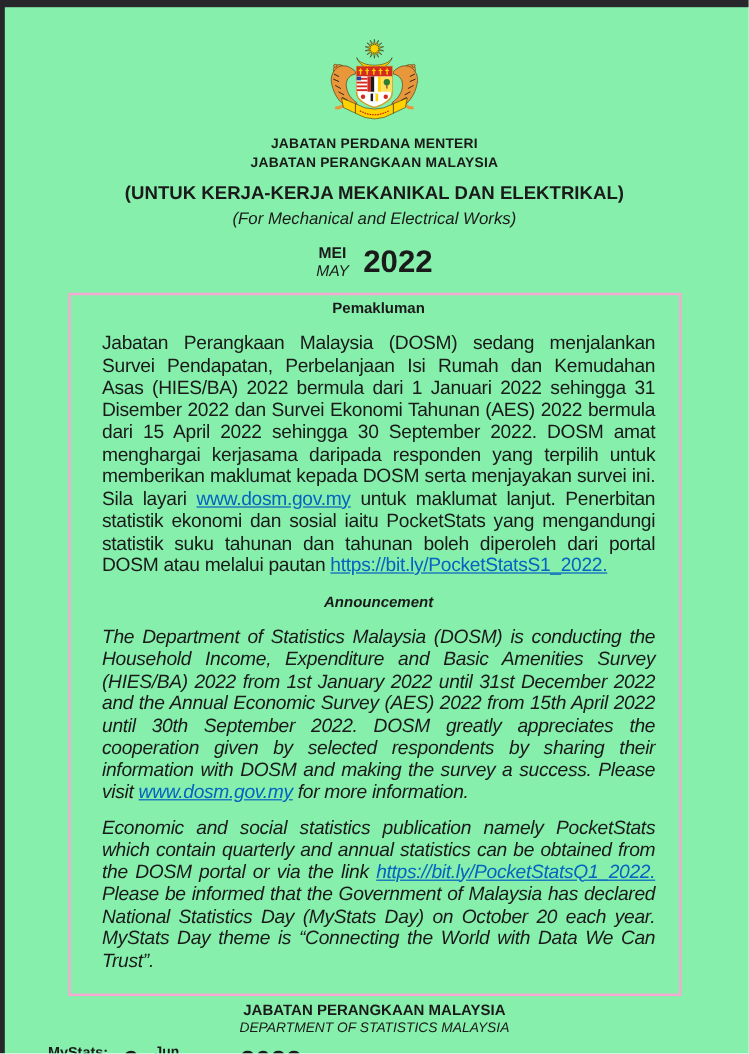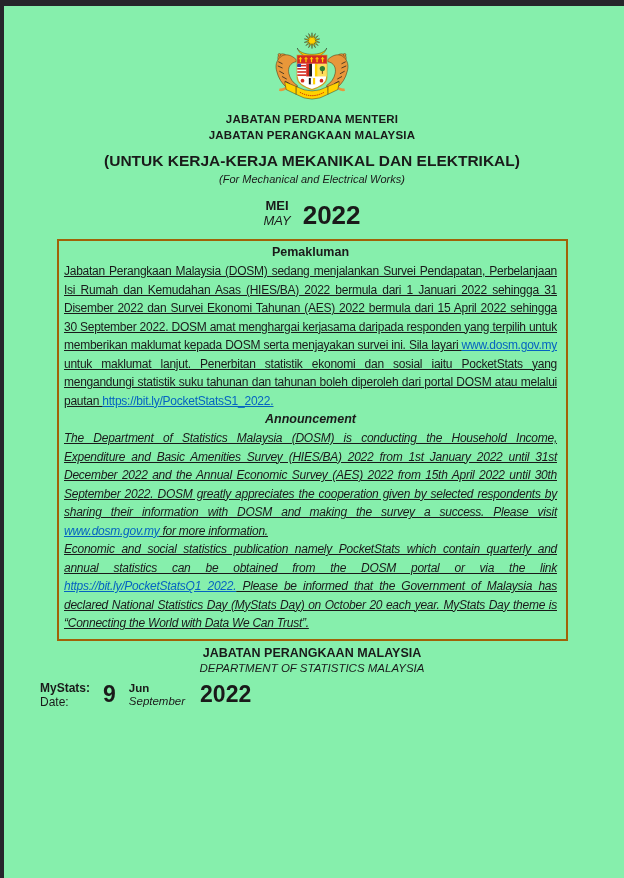--- a/index.html
+++ b/index.html
@@ -20,42 +20,41 @@
   .edge-left{position:absolute;top:0;left:0;width:4px;height:100%;background:var(--edge);}
 
   header{text-align:center;}
   .crest{margin-top:28px;}
   .dept{font-weight:bold;font-size:11.5px;line-height:16px;letter-spacing:.2px;}
   .country{font-weight:bold;font-size:14px;margin-top:13px;letter-spacing:.3px;}
   .release-row{display:inline-flex;align-items:center;margin-top:8px;}
   .release-labels{font-style:italic;font-size:13.5px;line-height:17px;font-weight:500;}
   .release-number{font-weight:bold;font-size:42px;line-height:42px;margin-left:12px;}
   .subject-ms{font-weight:bold;font-size:15.5px;margin-top:9px;}
-  .subject-en{font-style:italic;font-size:11px;margin-top:3px;}
-  .date-row{display:inline-flex;align-items:flex-end;margin-top:13px;}
+  .subject-en{font-style:italic;font-size:14px;margin-top:3px;}
+  .date-row{display:inline-flex;align-items:center;margin-top:13px;}
   .month-col .m-ms{font-weight:bold;font-size:13px;line-height:15px;}
   .month-col .m-en{font-style:italic;font-size:13px;line-height:15px;}
   .date-year{font-weight:bold;font-size:26px;margin-left:12px;line-height:26px;}
 
   .notice-box{
     box-sizing:border-box;
     margin:11px 0 0 57px;
     width:511px;
-    border:2px solid #a16207;
-    padding:2px 9px 6px 5px;
+    border:2px solid #f9a8d4;
+    padding:2px 9px 6px 15px;
   }
   .box-title{font-weight:bold;font-size:12.5px;text-align:center;line-height:19px;}
   .box-title.en{font-style:italic;}
   .notice-box p{
-    margin:0;
-    font-size:12px;
+    margin:11px;
+    font-size:16px;
     line-height:18.5px;
     letter-spacing:-0.25px;
     text-align:justify;
-    text-decoration:underline;
   }
   .notice-box p.italic{font-style:italic;}
   .seg-link{color:var(--link);text-decoration:underline;}
   .seg-it{font-style:italic;}
 
   .org-ms{font-weight:bold;font-size:12.5px;text-align:center;margin-top:4px;line-height:16px;}
   .org-en{font-style:italic;font-size:11.5px;text-align:center;line-height:14px;}
 
   .date-block{display:flex;align-items:center;margin:6px 0 0 40px;}
   .date-labels .lab-ms{font-weight:bold;font-size:12px;line-height:14px;}

